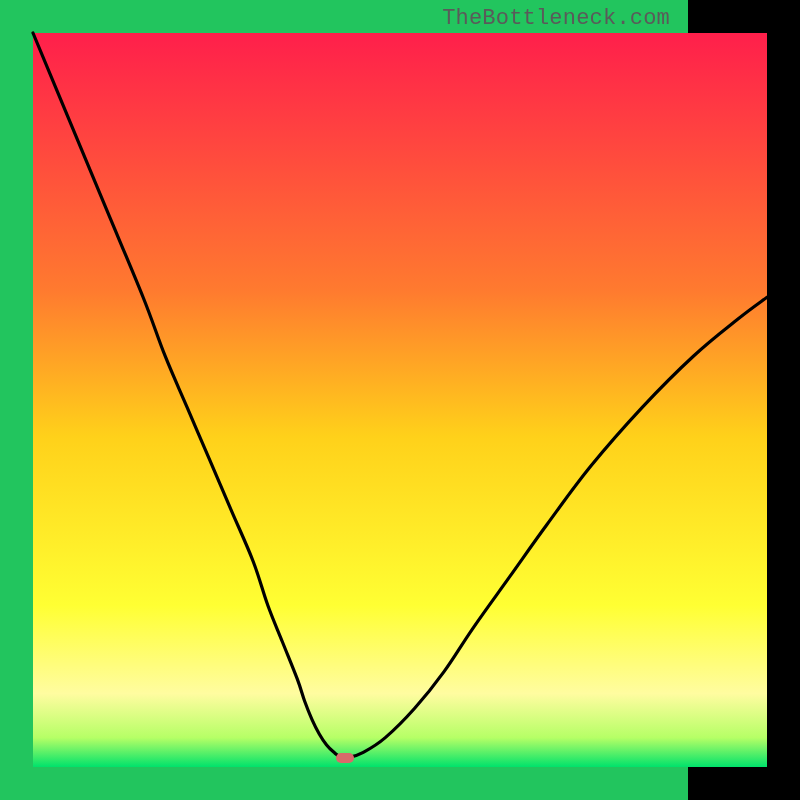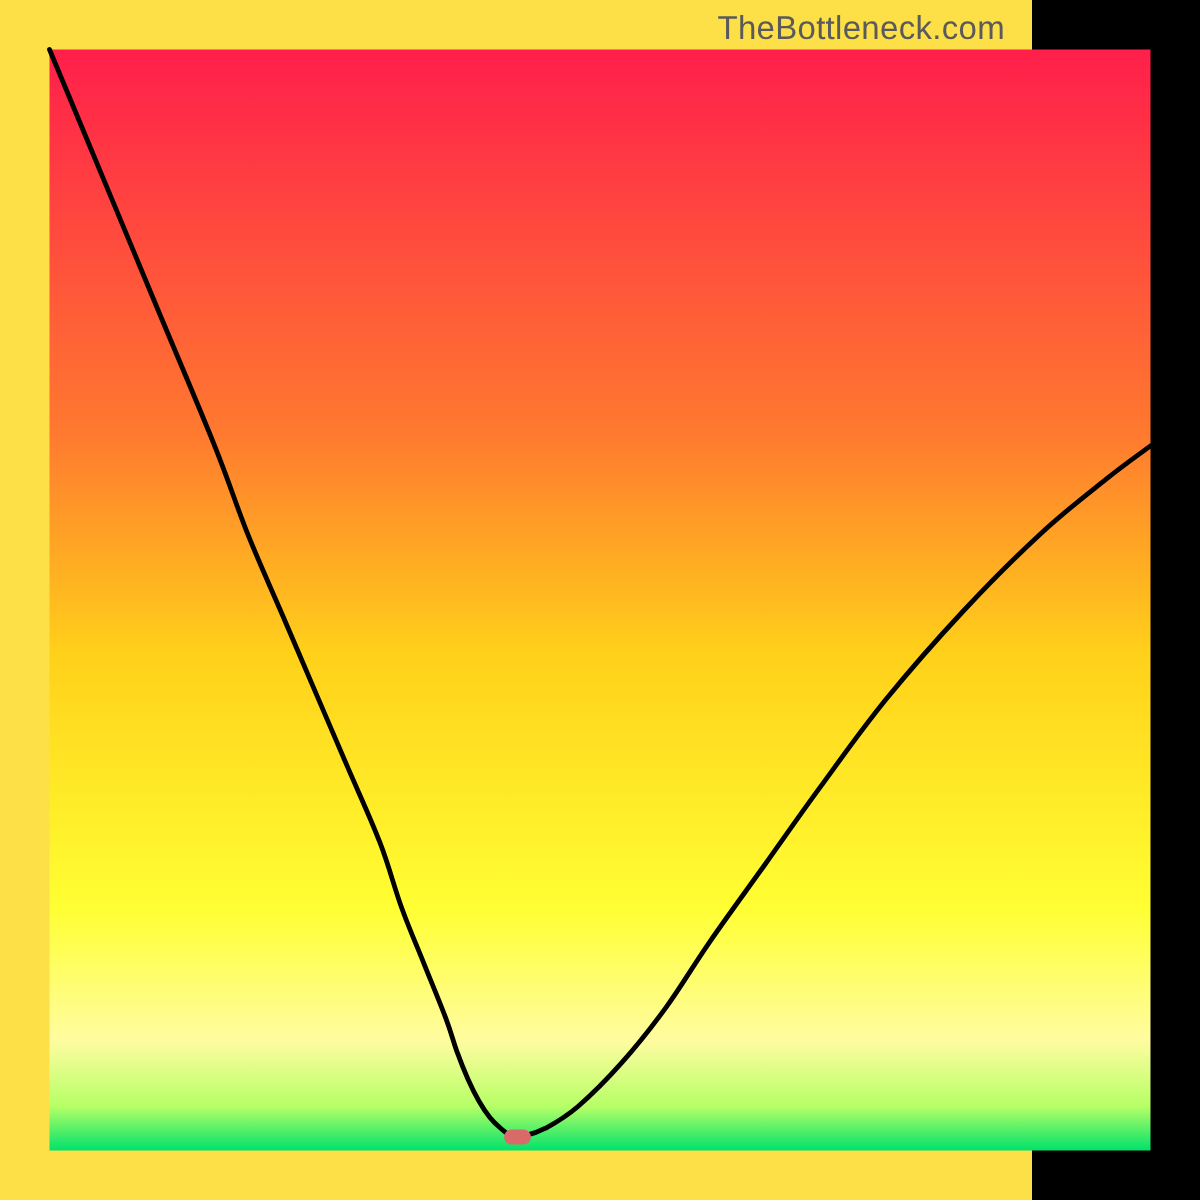--- a/index.html
+++ b/index.html
@@ -10,21 +10,22 @@
     background: #000;
     overflow: hidden;
     font-family: Arial, Helvetica, sans-serif;
   }
   .frame {
     position: absolute;
     left: 0;
     top: 0;
     width: 688px;
     height: 800px;
-    background: #fde047;
+    background: #22c55e;
+    font-family: Liberation Mono, monospace;
   }
   .plot {
     position: absolute;
     left: 33px;
     top: 33px;
     width: 734px;
     height: 734px;
     
   }
   .watermark {

